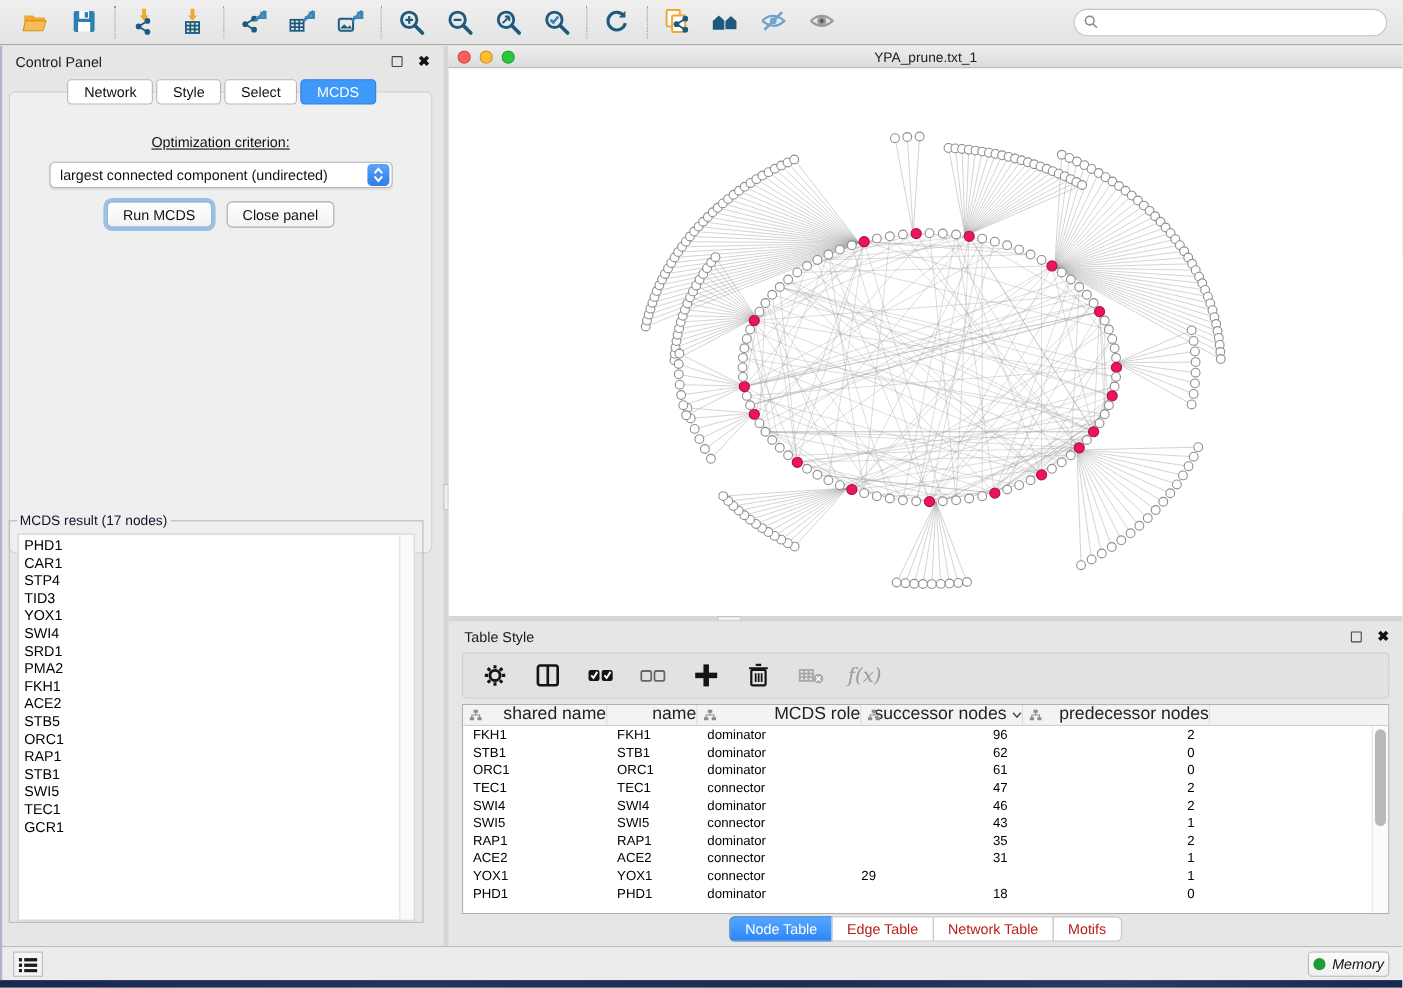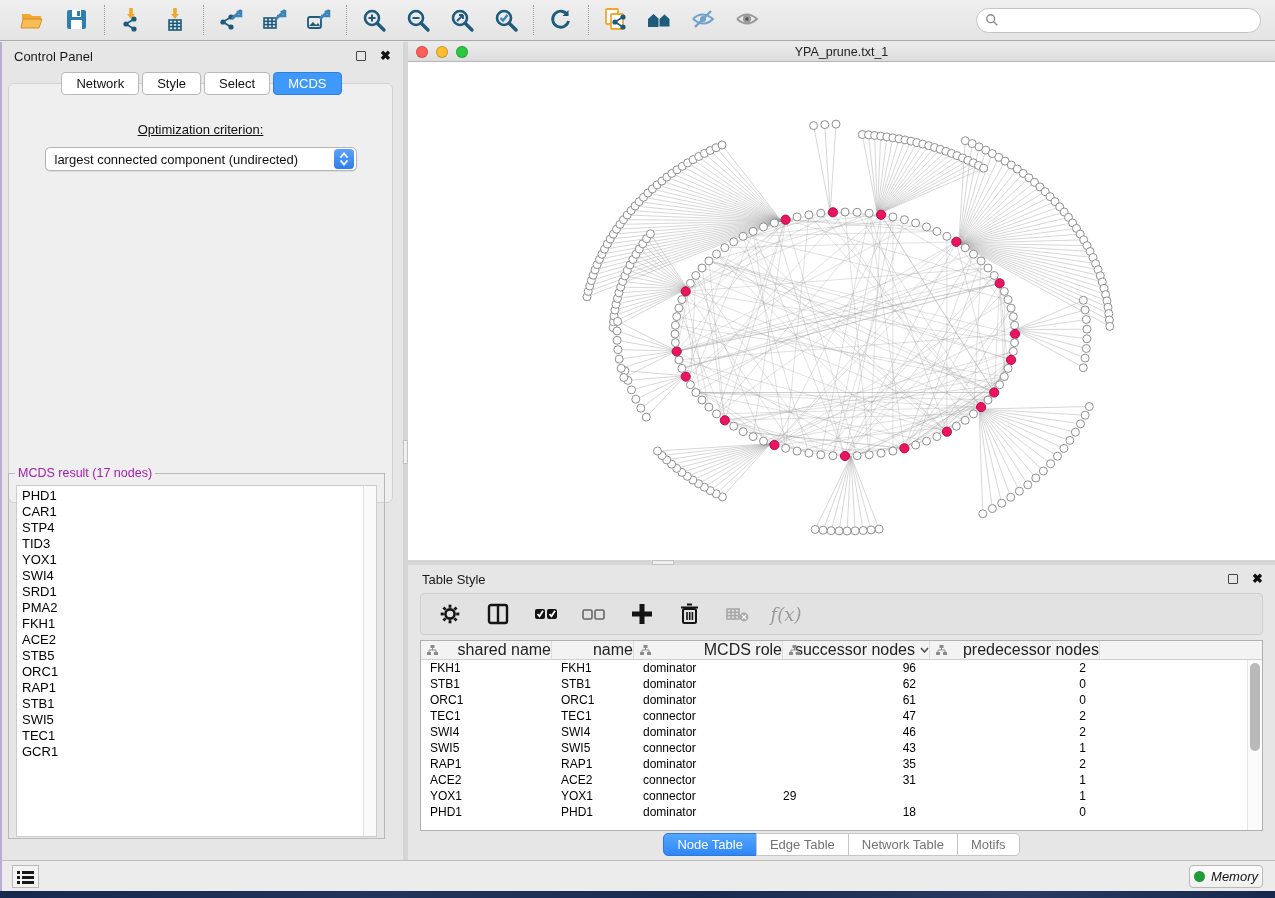--- a/index.html
+++ b/index.html
@@ -43,21 +43,21 @@
   .dd-stepper { width:20px; height:20px; margin-right:2px; background:linear-gradient(#5ba2f9,#2f7fe8); border-radius:4px;
     display:flex; flex-direction:column; align-items:center; justify-content:center; color:#fff; }
   .dd-stepper svg { width:10px; height:16px; }
   .cp-buttons { display:flex; justify-content:center; gap:13px; margin-top:12px; }
   .mac-btn { background:linear-gradient(#ffffff,#f2f2f2); border:1px solid #ababab; border-radius:5px;
     font-size:13px; color:#111; padding:3px 14px; height:24px; cursor:pointer; font-family:"Liberation Sans",sans-serif; }
   .mac-btn.focus-ring { box-shadow:0 0 0 3px rgba(110,165,225,.65); border-color:#7aa8d8; }
 
   .mcds-fieldset { position:absolute; left:8px; top:424px; width:377px; height:373px;
     border:1px solid #b9b9b9; background:transparent; }
-  .mcds-fieldset legend { font-size:12.5px; color:#a21caf; margin-left:6px; padding:0 3px; }
+  .mcds-fieldset legend { font-size:12.5px; color:#0f172a; margin-left:6px; padding:0 3px; }
   .mcds-list { position:absolute; left:7px; top:5px; width:361px; height:352px; background:#fff;
     border:1px solid #ccc; overflow:hidden; display:flex; }
   .mcds-items { flex:1; padding:2px 0 0 5px; }
   .mcds-items div { font-size:13px; line-height:16px; color:#000; }
   .mcds-scroll { width:13px; background:#fafafa; border-left:1px solid #e0e0e0; }
 
   
   .v-split { width:5px; background:#d6d6d6; position:relative; cursor:col-resize; }
   .v-split .grip { position:absolute; top:398px; left:0; width:5px; height:24px; background:#efefef; border:1px solid #c2c2c2; }
   .h-split { position:absolute; left:0; top:518px; width:867px; height:5px; background:#d6d6d6; cursor:row-resize; }
@@ -88,21 +88,21 @@
     border-right:1px solid #ddd; cursor:pointer; position:relative; }
   .nt-hcell .tree-ico { position:absolute; left:6px; top:4px; }
   .nt-body { flex:1; display:flex; overflow:hidden; }
   .nt-rows { flex:1; }
   .nt-row { display:flex; height:16px; align-items:center; cursor:default; }
   .nt-cell { font-size:12px; color:#000; white-space:nowrap; }
   .nt-scroll { width:15px; background:#fbfbfb; border-left:1px solid #e4e4e4; position:relative; flex:none; }
   .nt-thumb { position:absolute; left:2px; top:3px; width:10px; height:88px; background:#b9b9b9; border-radius:5px; }
 
   .tp-tabs { position:absolute; left:0; top:268px; width:100%; display:flex; justify-content:center; }
-  .tp-tab { background:#fff; border:1px solid #c6c6c6; padding:3px 13px; font-size:13px; color:#737373; cursor:pointer;
+  .tp-tab { background:#fff; border:1px solid #c6c6c6; padding:3px 13px; font-size:13px; color:#b91c1c; cursor:pointer;
     margin-left:-1px; }
   .tp-tab:first-child { border-radius:5px 0 0 5px; margin-left:0; }
   .tp-tab:last-child { border-radius:0 5px 5px 0; }
   .tp-tab.active { background:linear-gradient(#55a7ff,#2e86f7); border-color:#2e79d8; color:#fff; }
 
   
   .status-bar { position:absolute; left:0; top:860px; width:1275px; height:31px; background:#ececec; border-top:1px solid #bdbdbd; }
   .menu-btn { position:absolute; left:12px; top:4px; width:27px; height:23px; background:#f4f4f4; border:1px solid #b9b9b9;
     display:flex; align-items:center; justify-content:center; cursor:pointer; }
   .memory-btn { position:absolute; right:12px; top:4px; height:23px; background:linear-gradient(#fcfcfc,#f0f0f0);
@@ -314,20 +314,24 @@
       <div class="cp-inner">
         <div class="opt-label">Optimization criterion:</div>
         <div class="dropdown">
           <span class="dd-text">largest connected component (undirected)</span>
           <span class="dd-stepper">
             <svg viewBox="0 0 10 16">
                 <path d="M2 6 L5 2.5 L8 6" fill="none" stroke="#fff" stroke-width="1.8" stroke-linecap="round"></path>
                 <path d="M2 10 L5 13.5 L8 10" fill="none" stroke="#fff" stroke-width="1.8" stroke-linecap="round"></path>
               </svg>
           </span>
+        </div>
+        <div class="cp-buttons">
+          <button class="mac-btn focus-ring">Run MCDS</button>
+          <button class="mac-btn">Close panel</button>
         </div>
       </div>
       <fieldset class="mcds-fieldset">
         <legend>MCDS result (17 nodes)</legend>
         <div class="mcds-list">
           <div class="mcds-items">
               <div>PHD1</div>
               <div>CAR1</div>
               <div>STP4</div>
               <div>TID3</div>

